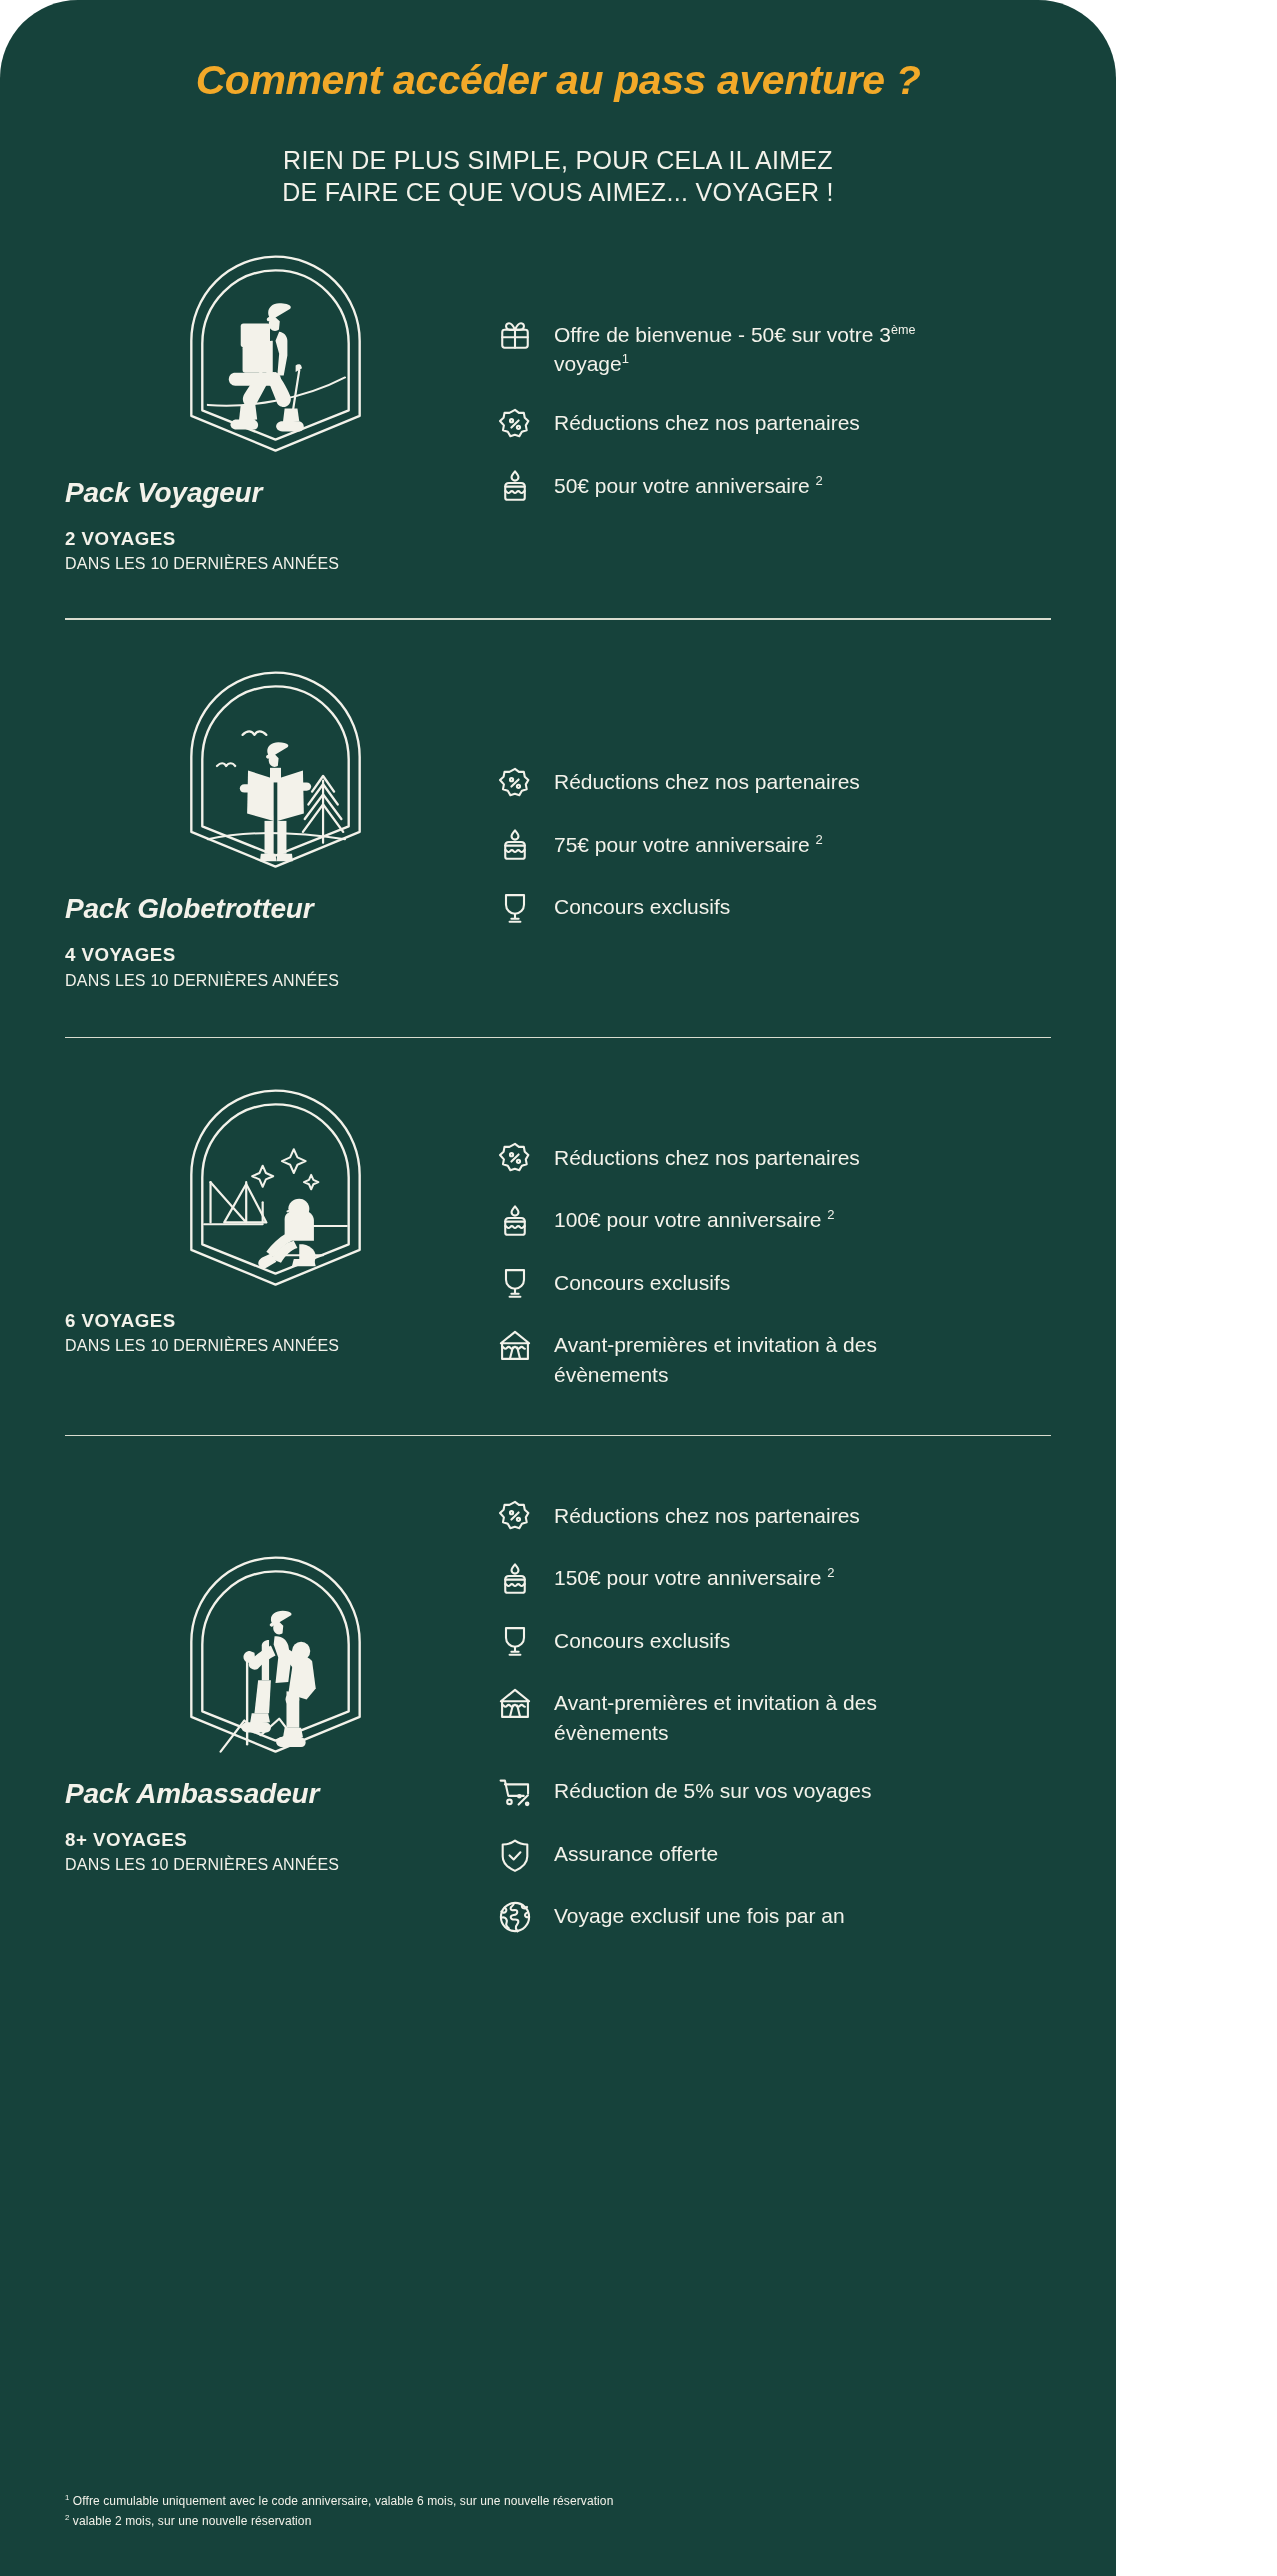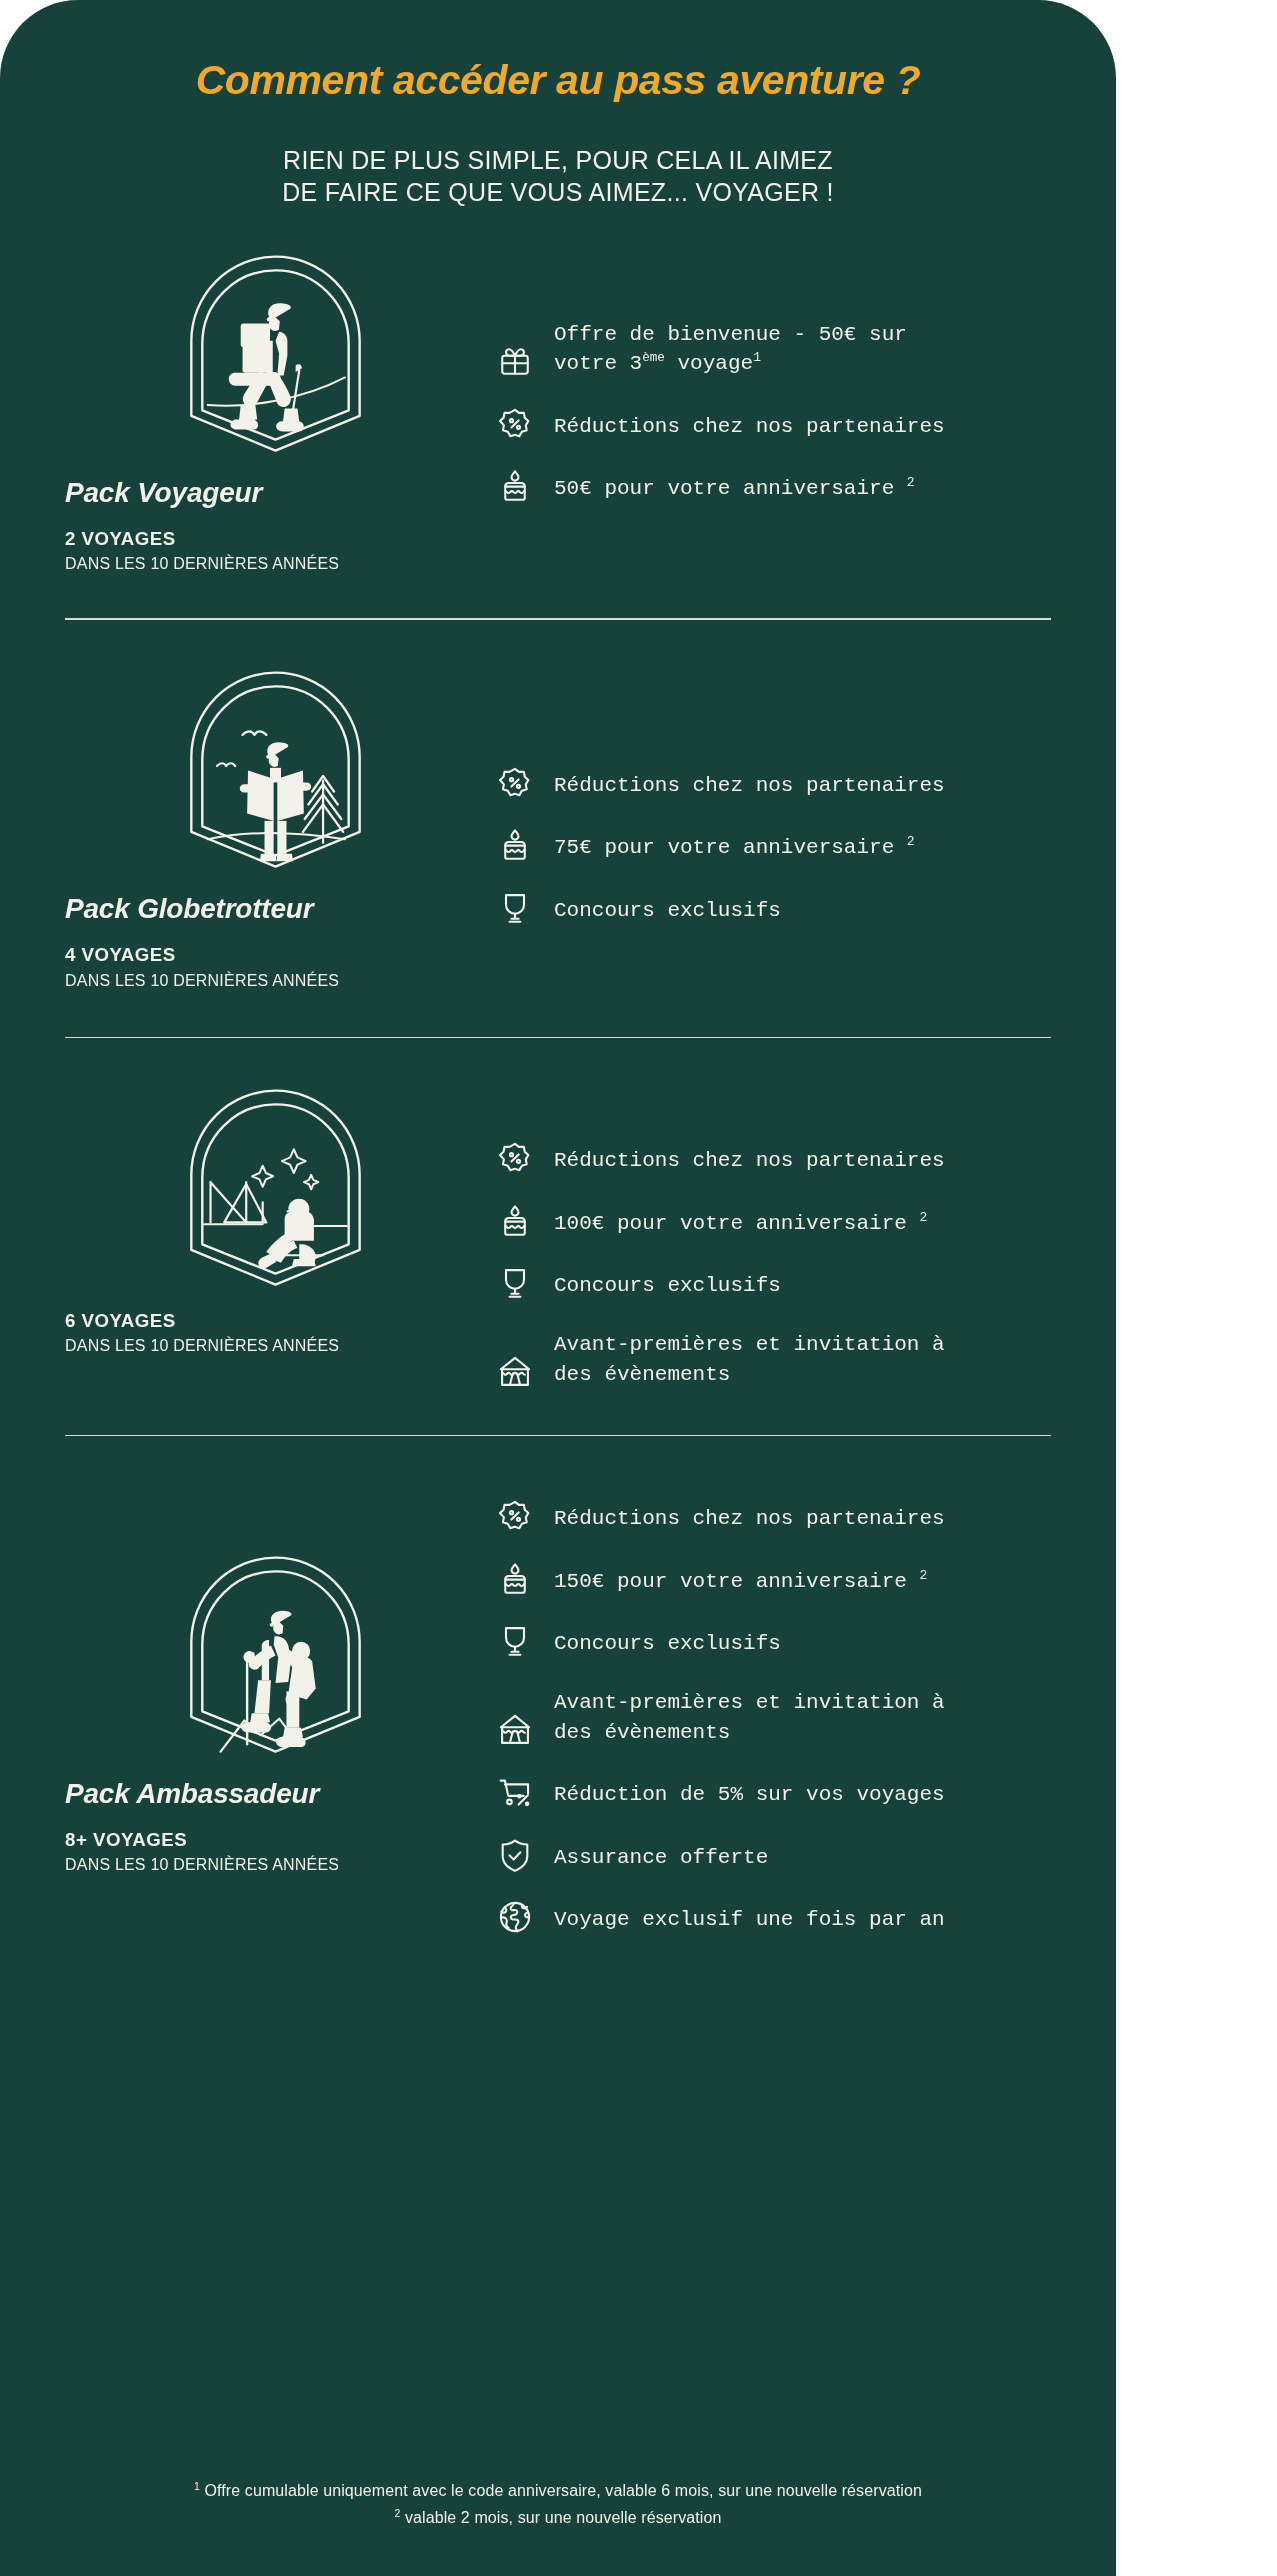--- a/index.html
+++ b/index.html
@@ -95,23 +95,22 @@
   }
 
   .pack-right {
     flex: 1 1 auto;
     padding-left: 11px;
     padding-top: 7.8px;
   }
 
   .feature {
     display: flex;
-    align-items: flex-end;
+    align-items: flex-start;
     margin-bottom: 26.5px;
-    font-family: Liberation Mono, monospace;
   }
   .feature:last-child { margin-bottom: 0; }
 
   .feature-icon {
     flex: 0 0 36px;
     width: 36px;
     height: 36px;
     margin-right: 21px;
     color: #F3F2EA;
   }
@@ -160,23 +159,23 @@
   .pack-4 .pack-left { padding-top: 76px; }
 
   
   .footnotes {
     position: absolute;
     left: 0;
     right: 0;
     bottom: 44px;
     padding: 0 65px;
     box-sizing: border-box;
-    text-align: center;
-    color: #F3F2EA;
-    font-size: 16px;
+    text-align: left;
+    color: #F3F2EA;
+    font-size: 12px;
     line-height: 1.72;
     letter-spacing: 0.1px;
   }
   .footnote sup {
     font-size: 0.65em;
     vertical-align: super;
     line-height: 0;
   }
 </style>
 </head>

